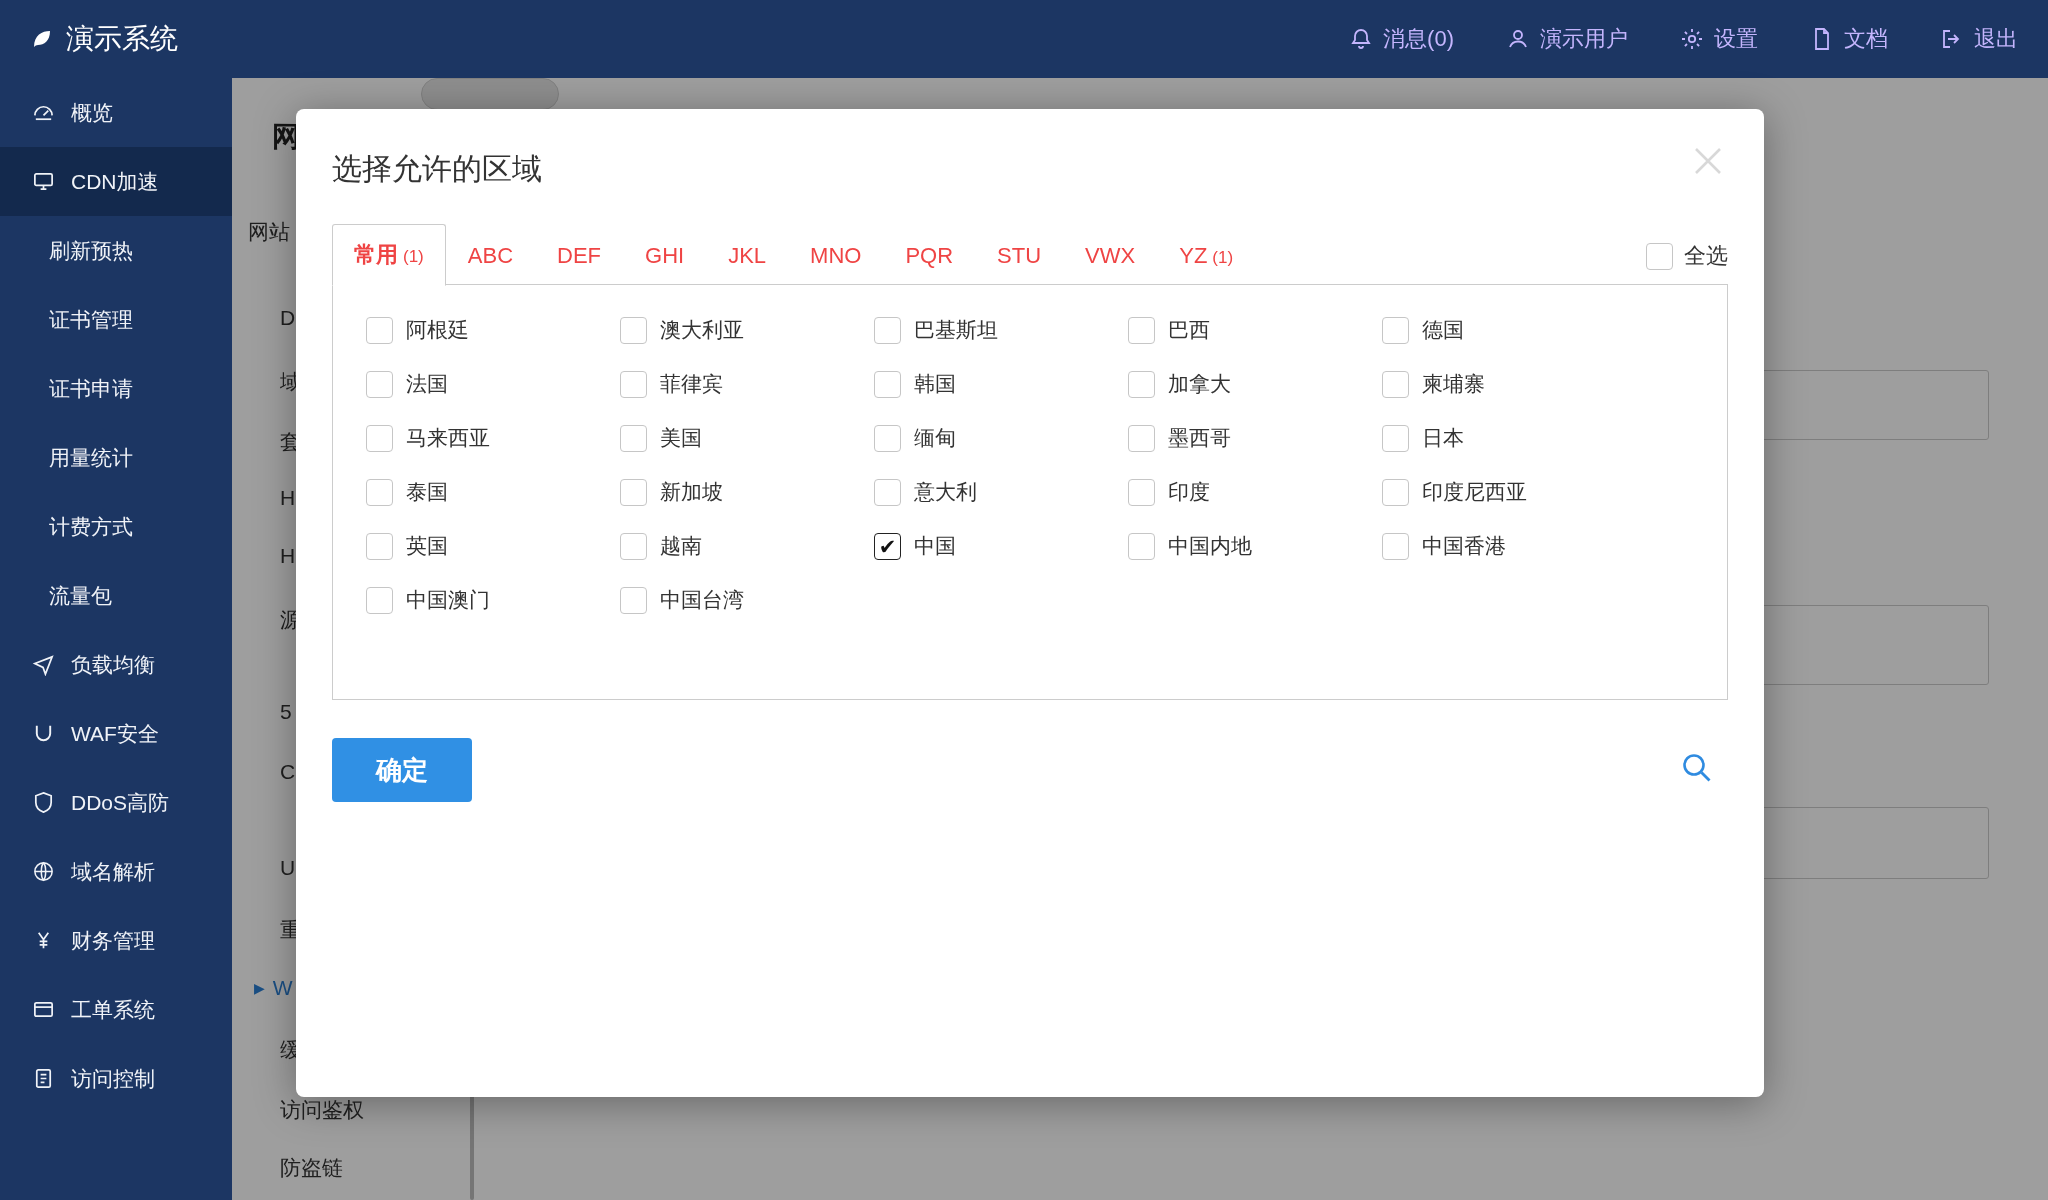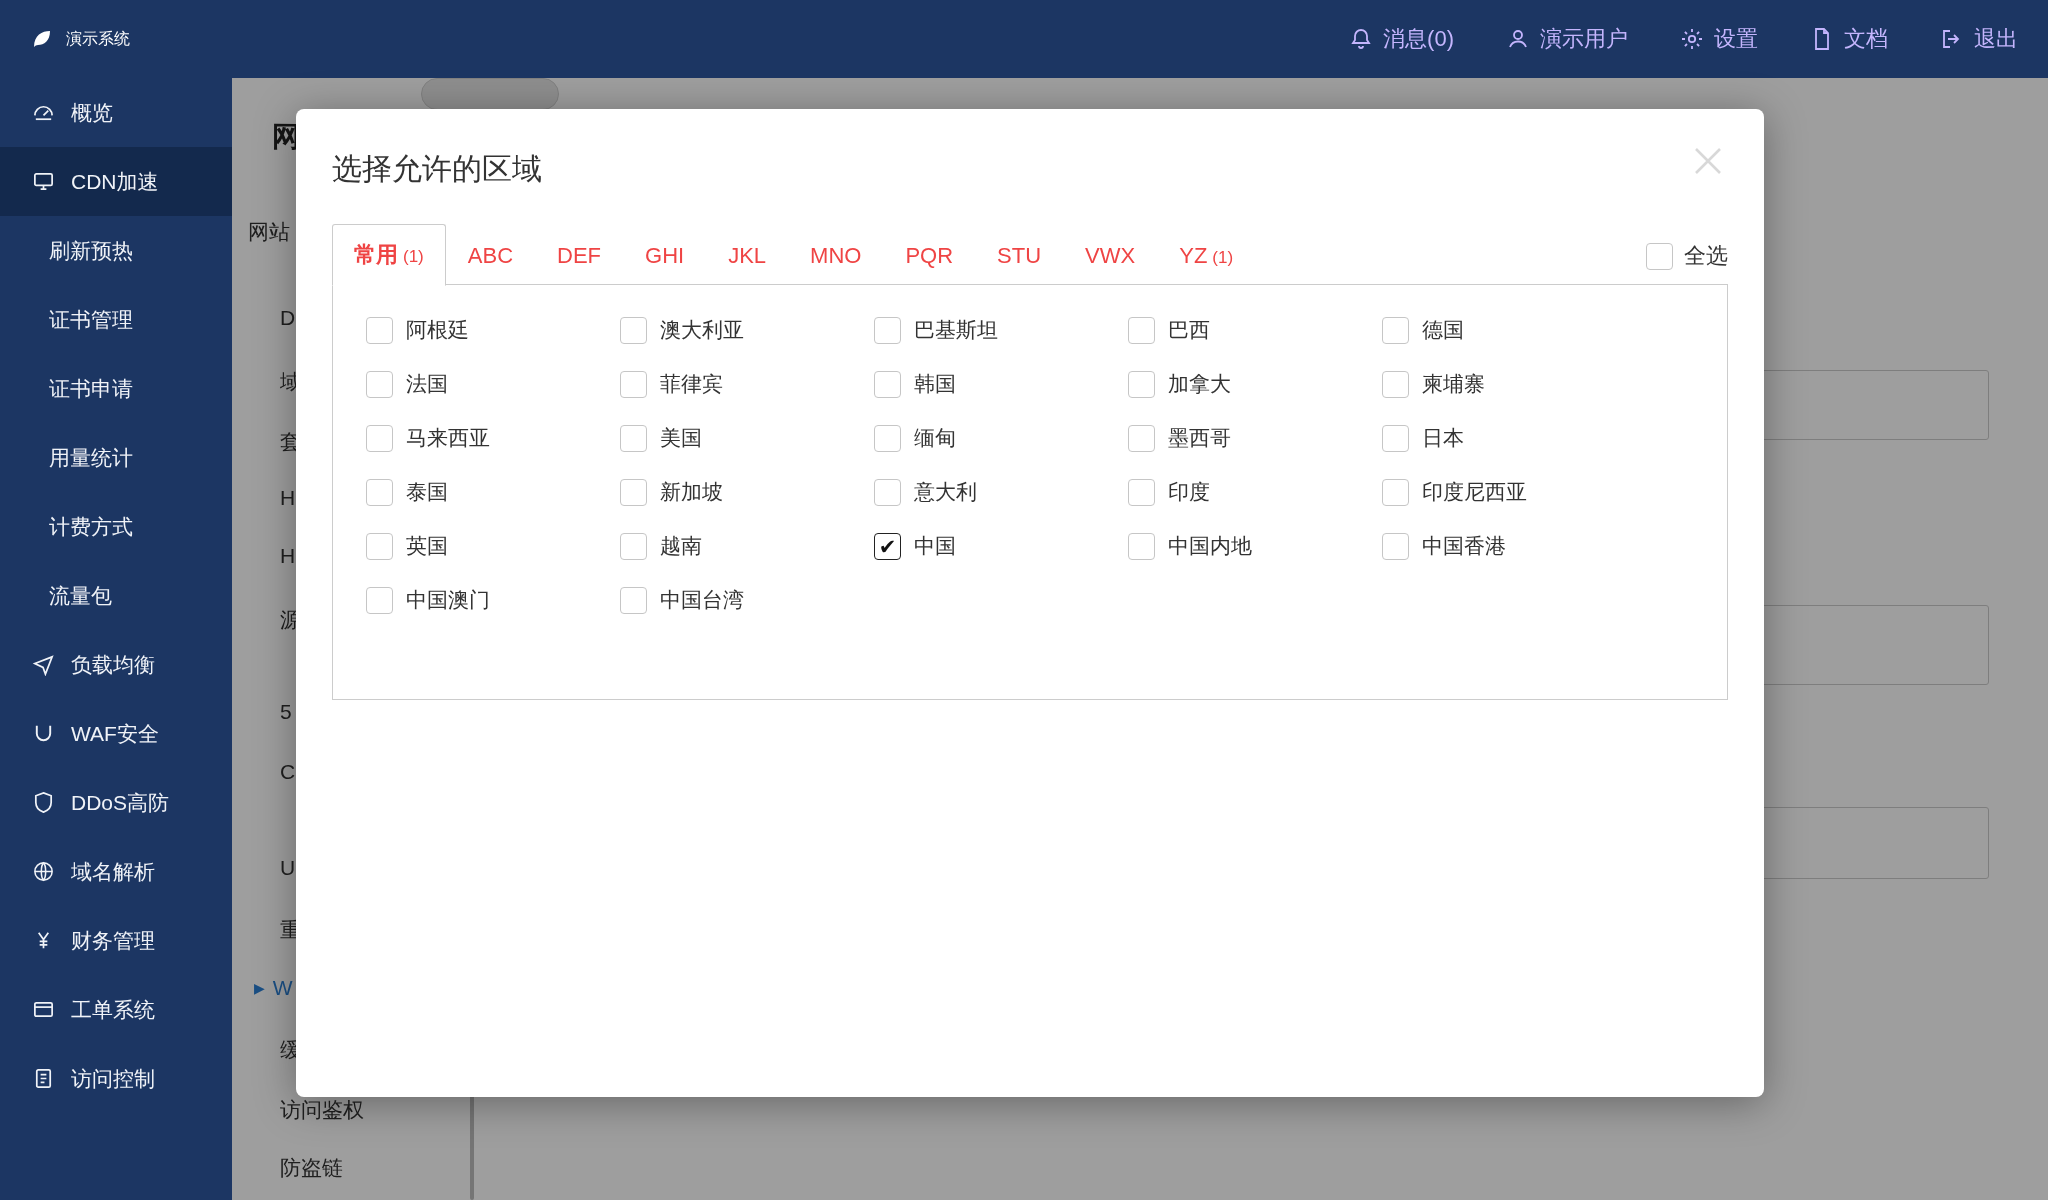--- a/index.html
+++ b/index.html
@@ -1,21 +1,21 @@
 <!DOCTYPE html>
 <html><head>
 <meta charset="utf-8">
 <style>
   * { margin:0; padding:0; box-sizing:border-box; }
   html,body { width:2048px; height:1200px; overflow:hidden; }
   body { font-family:"Liberation Sans","DejaVu Sans",sans-serif; background:#fff; position:relative; color:#333; }
 
   
   .topbar { position:absolute; left:0; top:0; width:2048px; height:78px; background:#1c3663; display:flex; align-items:center; padding:0 30px; z-index:5; }
-  .brand { display:flex; align-items:center; gap:12px; color:#fff; font-size:16px; }
+  .brand { display:flex; align-items:center; gap:12px; color:#fff; font-size:28px; }
   .topbar-menu { margin-left:auto; display:flex; align-items:center; gap:52px; }
   .tb-item { display:flex; align-items:center; gap:10px; color:#c4b5fd; font-size:22px; cursor:pointer; }
   .icon { display:inline-flex; align-items:center; justify-content:center; }
   .icon svg { display:block; }
   .tb-item .icon svg, .brand .icon svg { width:24px; height:24px; }
 
   
   .sidebar { position:absolute; left:0; top:78px; width:232px; height:1122px; background:#1c3663; z-index:5; }
   .sb-item { height:69px; display:flex; align-items:center; padding-left:32px; color:#f0f3f8; font-size:21px; cursor:pointer; gap:16px; }
   .sb-item .icon svg { width:23px; height:23px; }
@@ -407,13 +407,22 @@
           <span class="cb"></span>
           <span class="region-label">中国澳门</span>
         </div>
         <div class="region">
           <span class="cb"></span>
           <span class="region-label">中国台湾</span>
         </div>
       </div>
   </div>
 
+  <div class="modal-footer">
+    <button class="confirm-btn">确定</button>
+    <span class="search-btn">
+      <svg viewBox="0 0 34 34">
+          <circle cx="14" cy="14" r="9.5" fill="none" stroke="#2f8be0" stroke-width="2.6"></circle>
+          <path d="M21.5 21.5 L29.5 29.5" stroke="#2f8be0" stroke-width="2.8"></path>
+        </svg>
+    </span>
+  </div>
 </div>
 
 </body></html>

